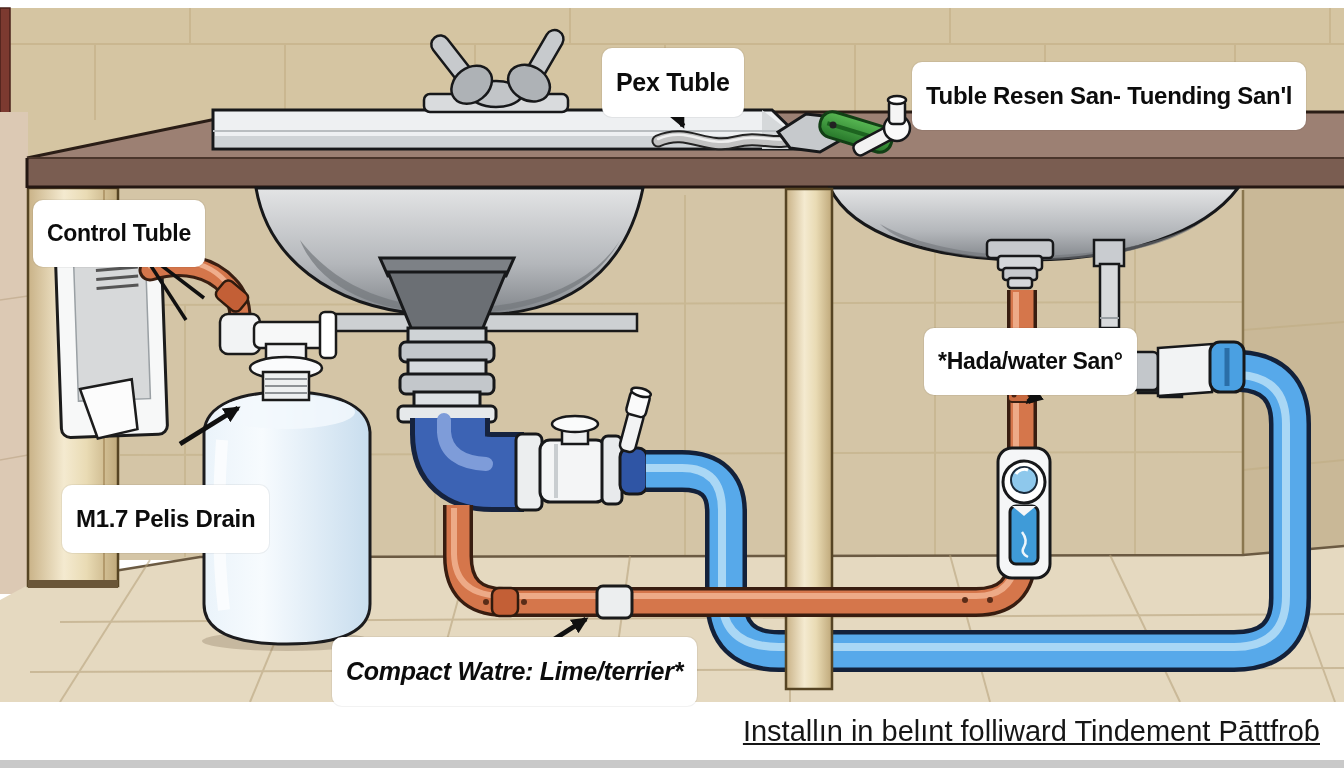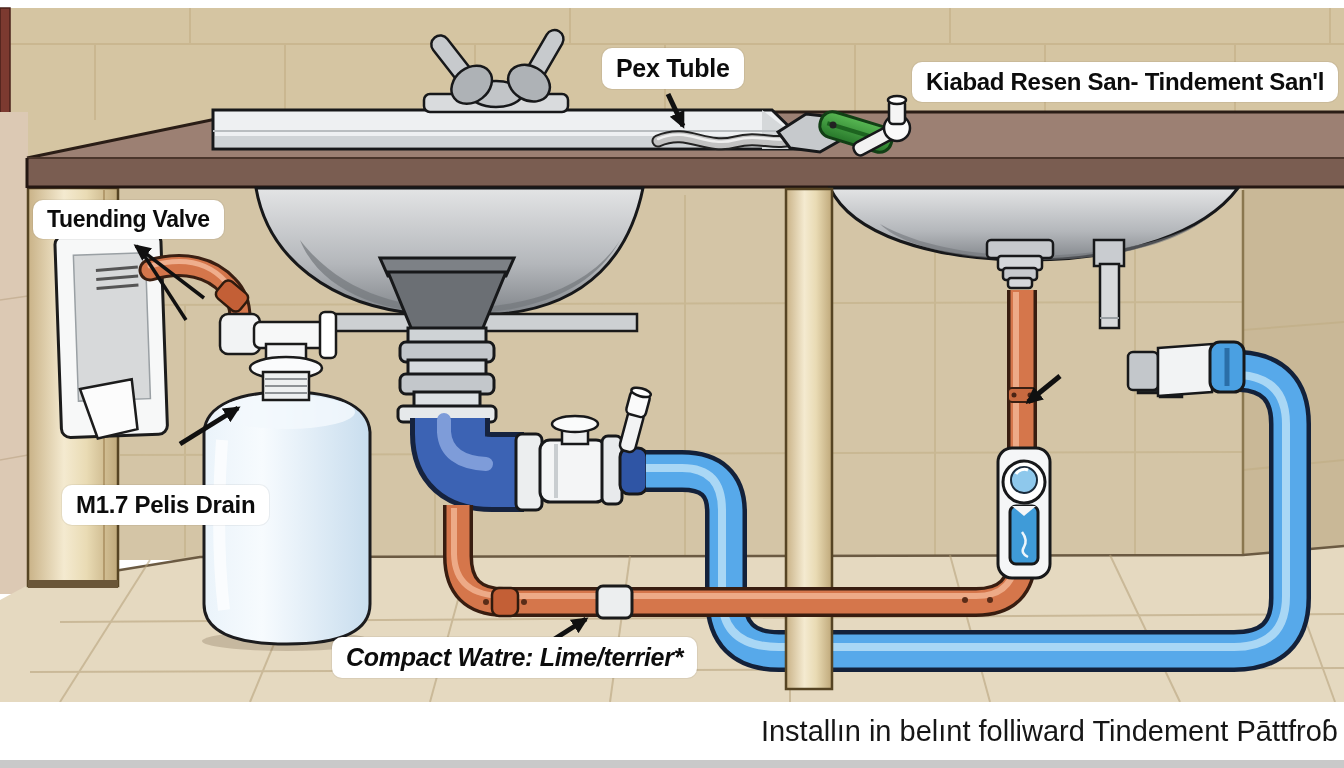--- a/index.html
+++ b/index.html
@@ -1,23 +1,23 @@
 <!DOCTYPE html>
 <html><head>
 <meta charset="utf-8">
 <style>
   html,body{margin:0;padding:0;background:#fff;}
   #stage{position:relative;width:1344px;height:768px;overflow:hidden;
          font-family:"Liberation Sans", sans-serif;background:#fff;}
   #art{position:absolute;left:0;top:0;}
   .callout{position:absolute;background:#ffffff;border-radius:10px;
-           padding:6px 14px;font-weight:bold;color:#0c0c0c;white-space:nowrap;
+           padding:20px 14px;font-weight:bold;color:#0c0c0c;white-space:nowrap;
            letter-spacing:-0.3px;box-shadow:0 0 0 1px rgba(0,0,0,0.05);}
-  #caption{position:absolute;left:18px;top:702px;width:1320px;height:58px;
-           line-height:58px;text-align:right;font-size:29px;color:#161616;}
+  #caption{position:absolute;left:0;top:702px;width:1320px;height:58px;
+           line-height:58px;text-align:right;font-size:29px;color:#161616;text-decoration:underline;}
 </style>
 </head>
 <body>
 
 <div id="stage">
 
 <svg id="art" width="1344" height="768" viewBox="0 0 1344 768">
   <defs>
     <linearGradient id="gPost" x1="0" y1="0" x2="1" y2="0">
       <stop offset="0" stop-color="#c9b287"></stop>
@@ -314,21 +314,22 @@
     <line x1="1060" y1="376" x2="1028" y2="402" stroke-width="5" marker-end="url(#ah)"></line>
     <line x1="534" y1="652" x2="586" y2="619" stroke-width="5" marker-end="url(#ah)"></line>
   </g>
 
   <g>
     <rect x="0" y="702" width="1344" height="66" fill="#ffffff"></rect>
     <rect x="0" y="760" width="1344" height="8" fill="#c9c9c9"></rect>
   </g>
 </svg>
 
-<div class="callout" style="left:33px;top:200px;font-size:23px;">Tuending Valve</div>
+<div class="callout" style="left:33px;top:200px;font-size:23px;">Control Tuble</div>
 <div class="callout" style="left:602px;top:48px;font-size:25px;">Pex Tuble</div>
-<div class="callout" style="left:912px;top:62px;font-size:24px;">Kiabad Resen San- Tindement San'l</div>
+<div class="callout" style="left:912px;top:62px;font-size:24px;">Tuble Resen San- Tuending San'l</div>
 <div class="callout" style="left:62px;top:437px;font-size:24px;margin-top:48px;">M1.7 Pelis Drain</div>
+<div class="callout" style="left:924px;top:328px;font-size:23px;">*Hada/water San°</div>
 <div class="callout" style="left:332px;top:637px;font-size:25px;font-style:italic;">Compact Watre: Lime/terrier*</div>
 
 <div id="caption">Installın in belınt folliward Tindement Pāttfroɓ</div>
 
 </div>
 
 </body></html>

